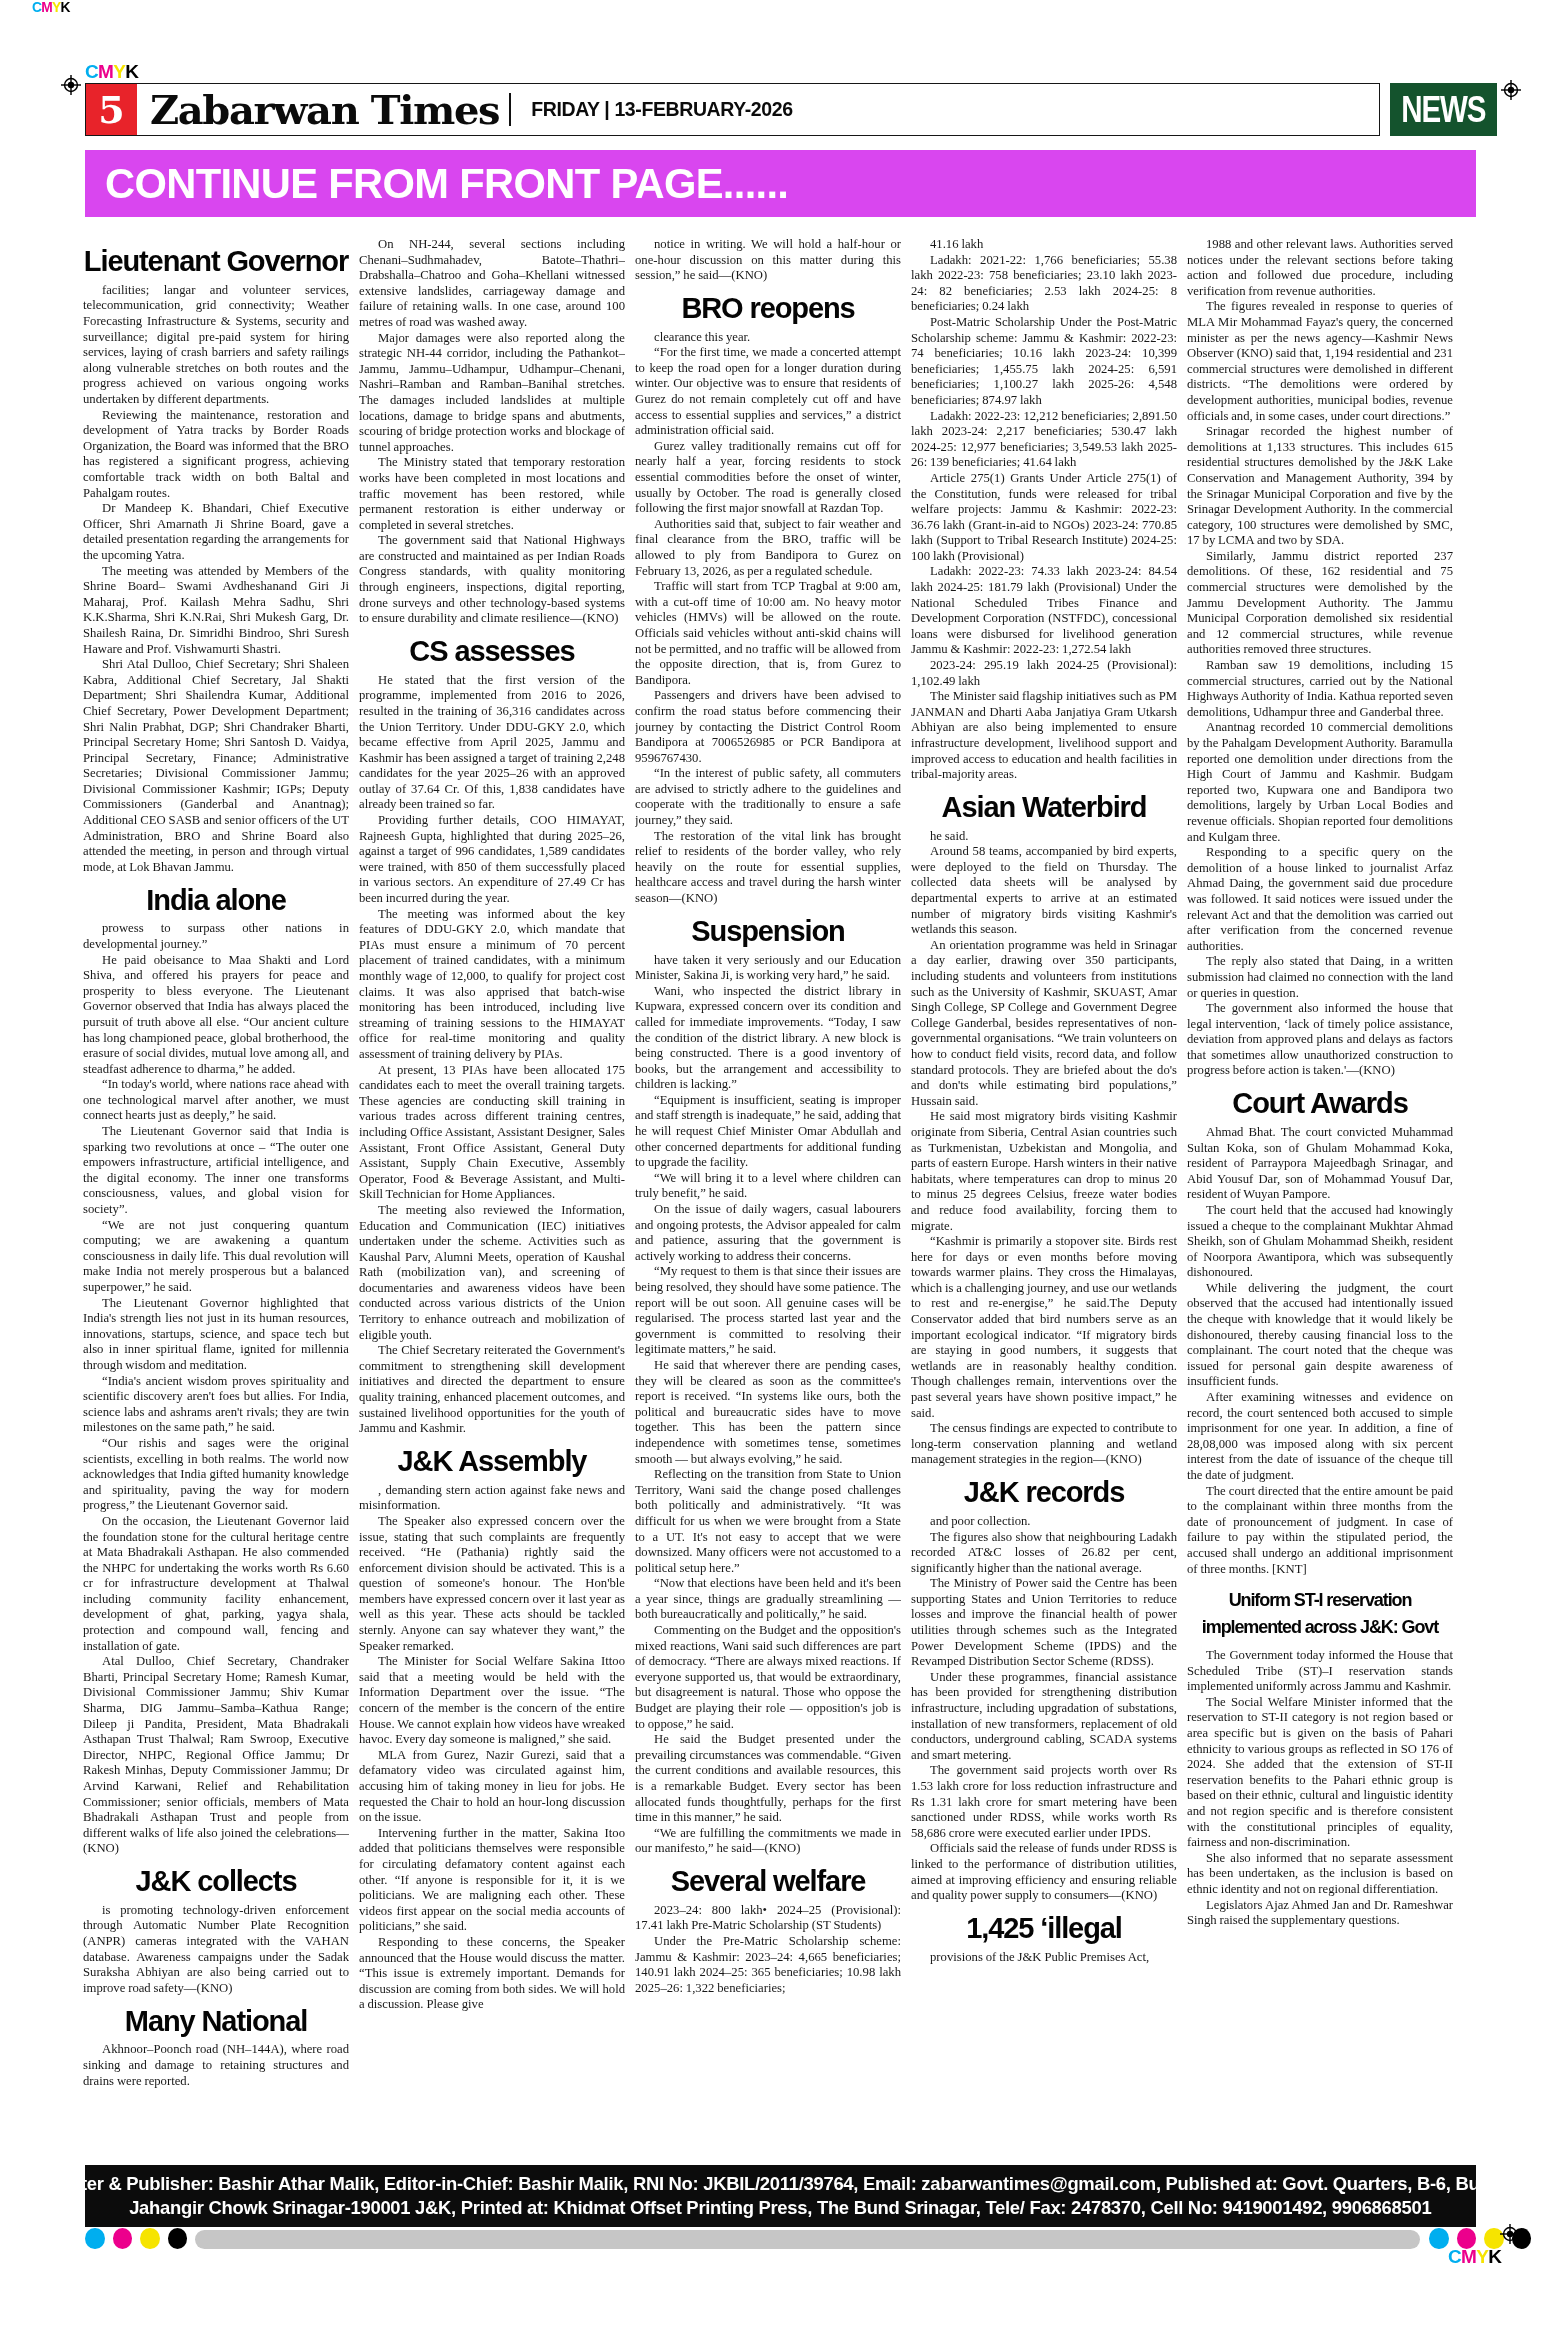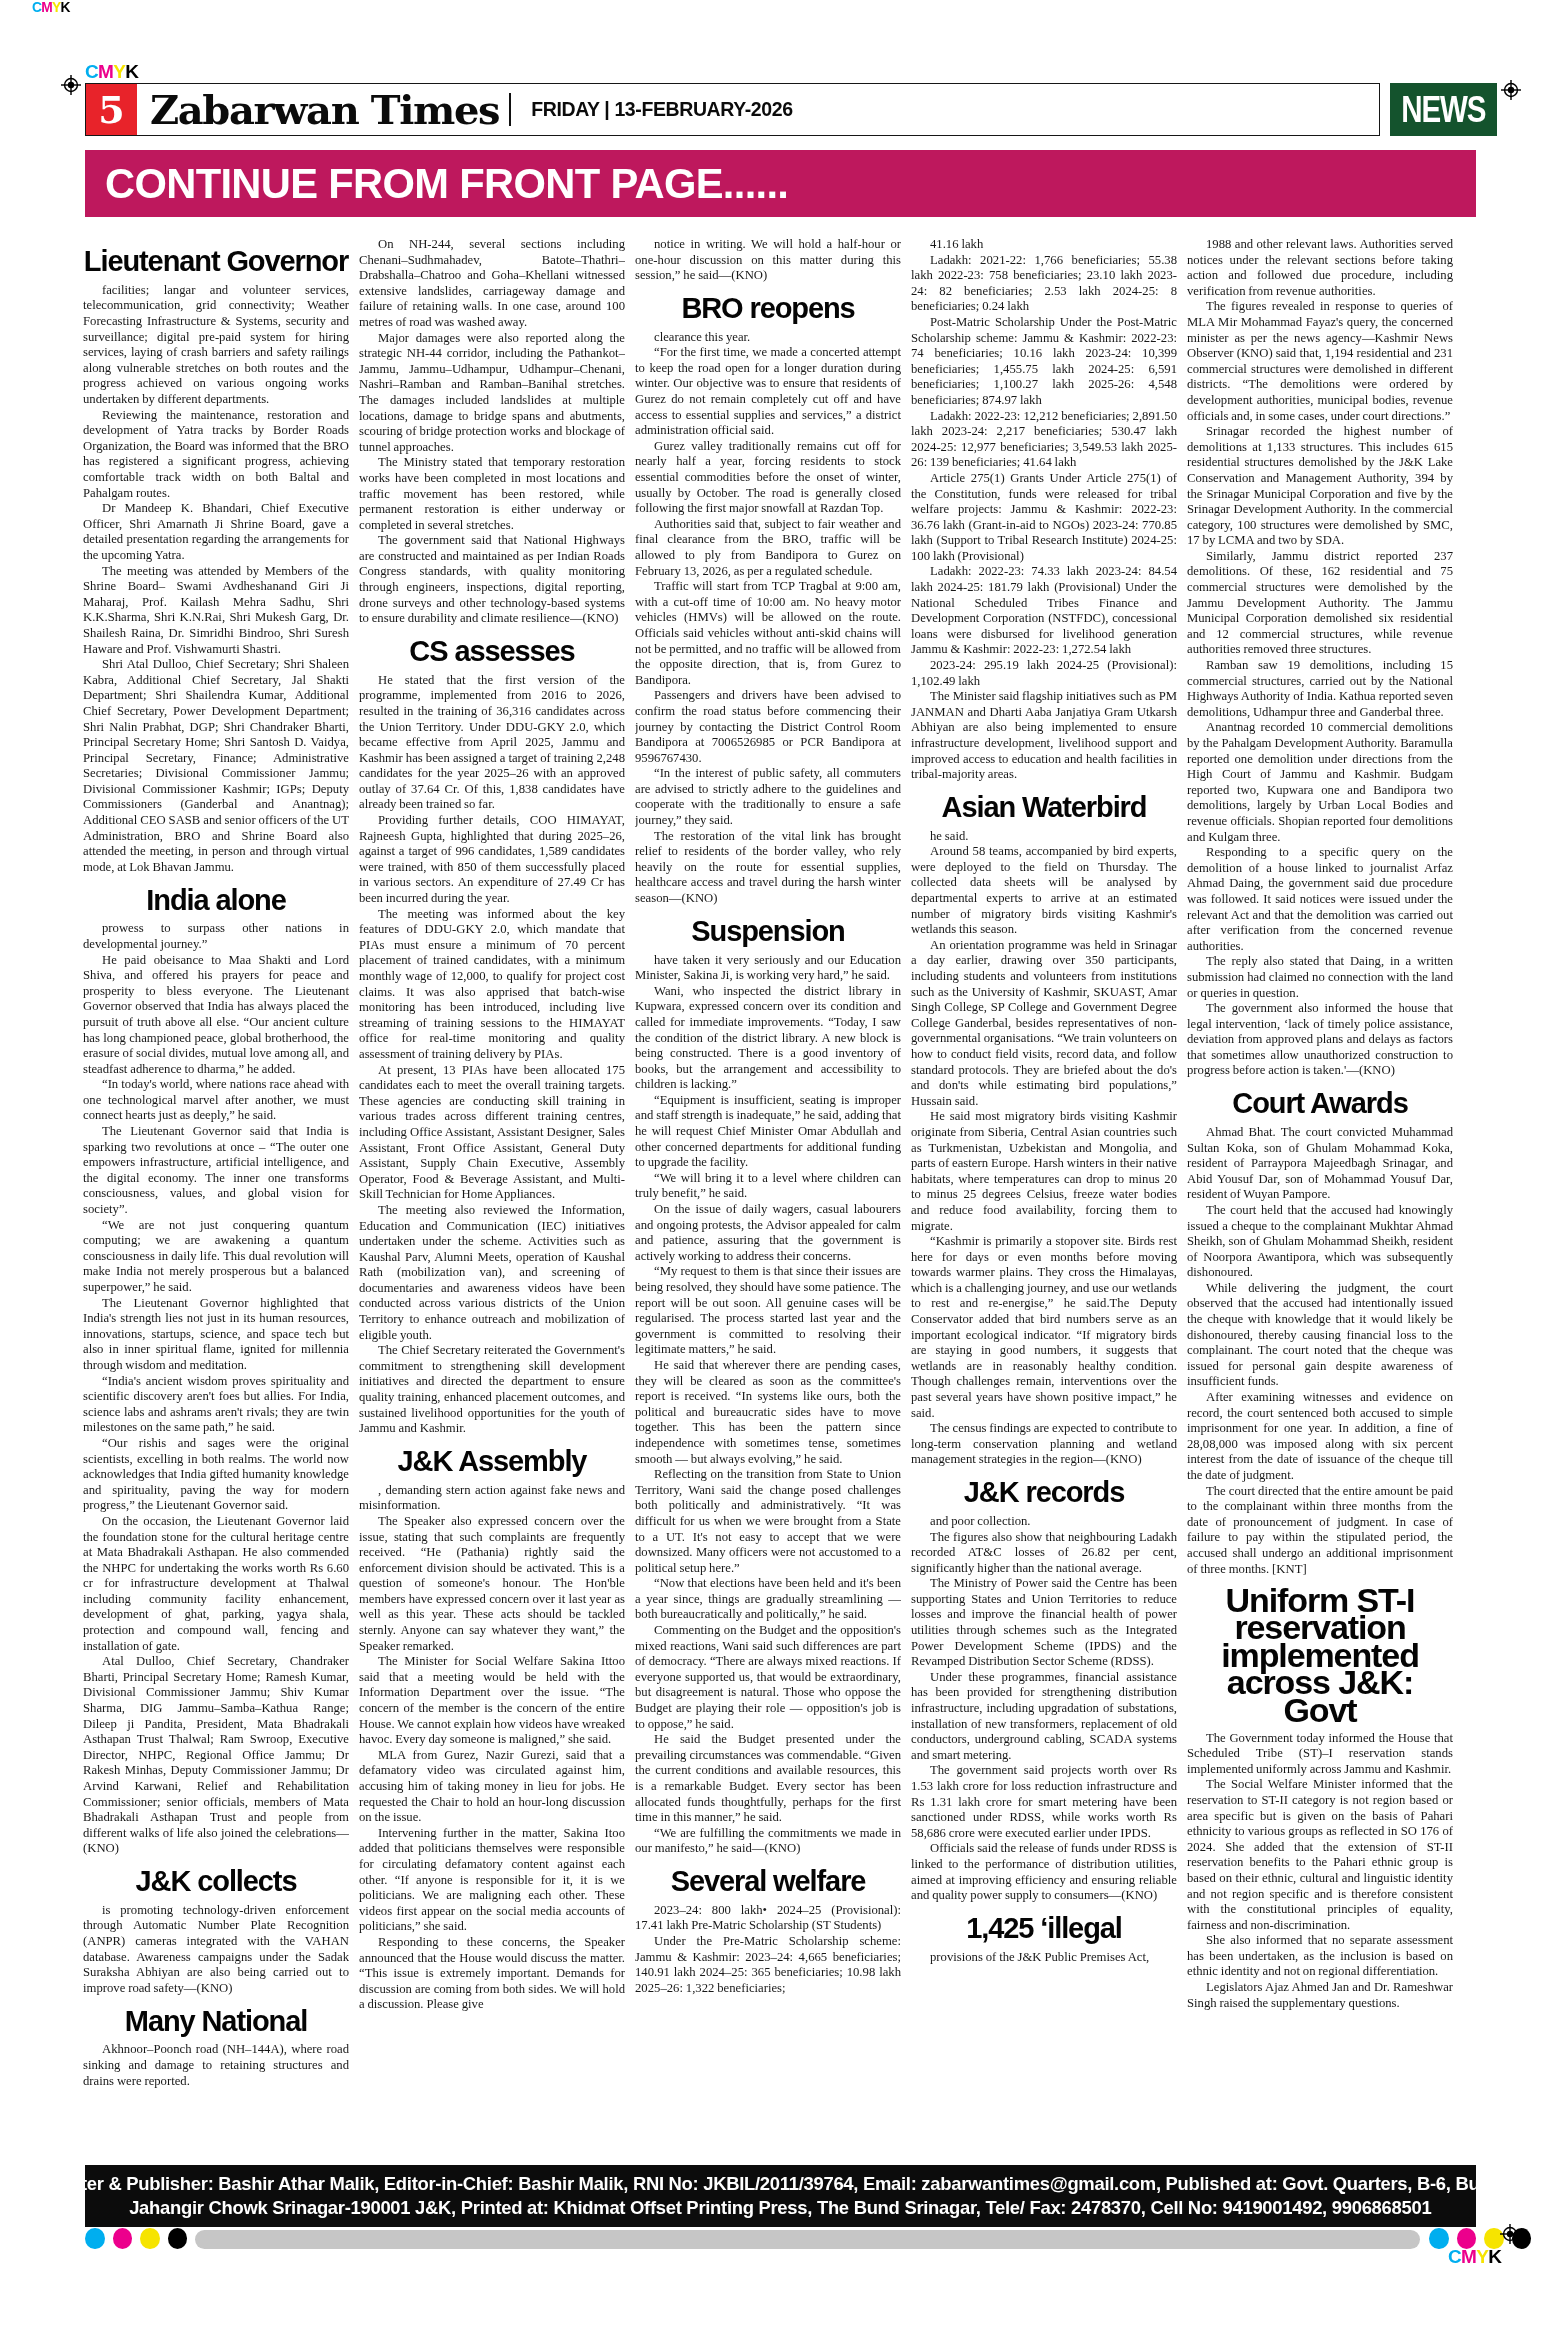--- a/index.html
+++ b/index.html
@@ -23,21 +23,21 @@
   .page-num{width:51px;height:100%;background:#e8232a;color:#fff;display:flex;align-items:center;
       justify-content:center;font:bold 38px "DejaVu Serif",serif;flex:0 0 51px;}
   .masthead{font:bold 40px "DejaVu Serif",serif;letter-spacing:-1.4px;color:#0b0b0b;margin-left:13px;white-space:nowrap;}
   .head-divider{width:2.2px;height:33px;background:#111;margin:0 20px 0 10px;flex:0 0 2.2px;}
   .issue-date{font:bold 19.5px "Liberation Sans",sans-serif;letter-spacing:-0.4px;color:#0b0b0b;white-space:nowrap;}
   .news-box{position:absolute;left:1390px;top:83px;width:107px;height:53px;background:#14532d;
       display:flex;align-items:center;justify-content:center;}
   .news-box span{font:bold 36px "Liberation Sans",sans-serif;color:#fff;transform:scaleX(0.82);letter-spacing:-1.4px;}
 
   
-  .banner{position:absolute;left:85px;top:150px;width:1391px;height:67px;background:#be185d;
+  .banner{position:absolute;left:85px;top:150px;width:1391px;height:67px;background:#d946ef;
       display:flex;align-items:center;box-sizing:border-box;padding-left:20px;}
   .banner span{font:bold 43px "Liberation Sans",sans-serif;color:#fff;letter-spacing:-0.7px;transform:scaleX(0.97);transform-origin:left;}
 
   
   .columns{position:absolute;left:83px;top:237px;width:1403px;height:1920px;display:flex;gap:10px;overflow:hidden;}
   .col{flex:0 0 266px;width:266px;overflow:hidden;}
   .para{font-size:12.7px;line-height:15.6px;text-align:justify;text-indent:19px;color:#181818;
       word-spacing:-0.3px;}
   .headline{font:bold 29px/30px "Liberation Sans",sans-serif;letter-spacing:-1.1px;text-align:center;
       color:#050505;margin:9.4px 0 6.5px 0;}
@@ -191,21 +191,21 @@
       <div class="para">Anantnag recorded 10 commercial demolitions by the Pahalgam Development Authority. Baramulla reported one demolition under directions from the High Court of Jammu and Kashmir. Budgam reported two, Kupwara one and Bandipora two demolitions, largely by Urban Local Bodies and revenue officials. Shopian reported four demolitions and Kulgam three.</div>
       <div class="para">Responding to a specific query on the demolition of a house linked to journalist Arfaz Ahmad Daing, the government said due procedure was followed. It said notices were issued under the relevant Act and that the demolition was carried out after verification from the concerned revenue authorities.</div>
       <div class="para">The reply also stated that Daing, in a written submission had claimed no connection with the land or queries in question.</div>
       <div class="para">The government also informed the house that legal intervention, ‘lack of timely police assistance, deviation from approved plans and delays as factors that sometimes allow unauthorized construction to progress before action is taken.'—(KNO)</div>
       <div class="headline">Court Awards</div>
       <div class="para">Ahmad Bhat. The court convicted Muhammad Sultan Koka, son of Ghulam Mohammad Koka, resident of Parraypora Majeedbagh Srinagar, and Abid Yousuf Dar, son of Mohammad Yousuf Dar, resident of Wuyan Pampore.</div>
       <div class="para">The court held that the accused had knowingly issued a cheque to the complainant Mukhtar Ahmad Sheikh, son of Ghulam Mohammad Sheikh, resident of Noorpora Awantipora, which was subsequently dishonoured.</div>
       <div class="para">While delivering the judgment, the court observed that the accused had intentionally issued the cheque with knowledge that it would likely be dishonoured, thereby causing financial loss to the complainant. The court noted that the cheque was issued for personal gain despite awareness of insufficient funds.</div>
       <div class="para">After examining witnesses and evidence on record, the court sentenced both accused to simple imprisonment for one year. In addition, a fine of 28,08,000 was imposed along with six percent interest from the date of issuance of the cheque till the date of judgment.</div>
       <div class="para">The court directed that the entire amount be paid to the complainant within three months from the date of pronouncement of judgment. In case of failure to pay within the stipulated period, the accused shall undergo an additional imprisonment of three months. [KNT]</div>
-      <div class="headline" style="font-size: 34px; line-height: 27.5px;">Uniform ST-I reservation implemented across J&amp;K: Govt</div>
+      <div class="headline" style="font-size: 18px; line-height: 27.5px;">Uniform ST-I reservation implemented across J&amp;K: Govt</div>
       <div class="para">The Government today informed the House that Scheduled Tribe (ST)–I reservation stands implemented uniformly across Jammu and Kashmir.</div>
       <div class="para">The Social Welfare Minister informed that the reservation to ST-II category is not region based or area specific but is given on the basis of Pahari ethnicity to various groups as reflected in SO 176 of 2024. She added that the extension of ST-II reservation benefits to the Pahari ethnic group is based on their ethnic, cultural and linguistic identity and not region specific and is therefore consistent with the constitutional principles of equality, fairness and non-discrimination.</div>
       <div class="para">She also informed that no separate assessment has been undertaken, as the inclusion is based on ethnic identity and not on regional differentiation.</div>
       <div class="para">Legislators Ajaz Ahmed Jan and Dr. Rameshwar Singh raised the supplementary questions.</div>
     </div>
   </div>
 
 <div class="footer-bar">
   <div>Owner, Printer &amp; Publisher: Bashir Athar Malik, Editor-in-Chief: Bashir Malik,  RNI No: JKBIL/2011/39764, Email: zabarwantimes@gmail.com, Published at: Govt. Quarters, B-6, Budshah Flats</div>
   <div>Jahangir Chowk Srinagar-190001 J&amp;K, Printed at: Khidmat Offset Printing Press, The Bund Srinagar, Tele/ Fax: 2478370, Cell No: 9419001492, 9906868501</div>

